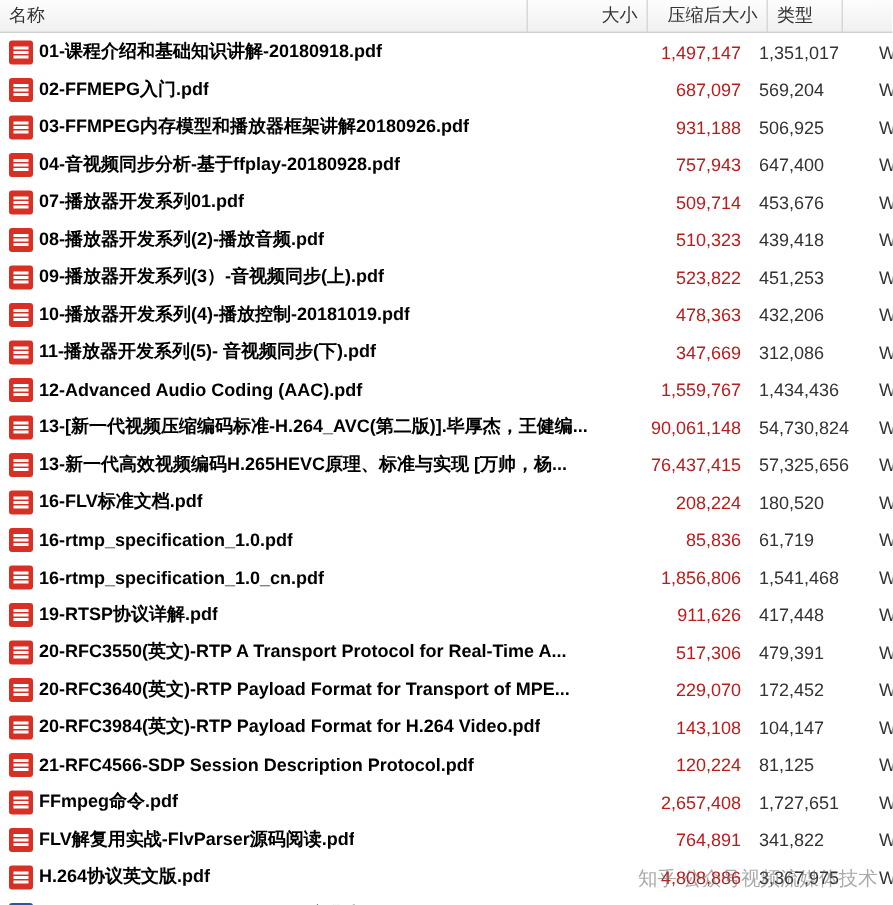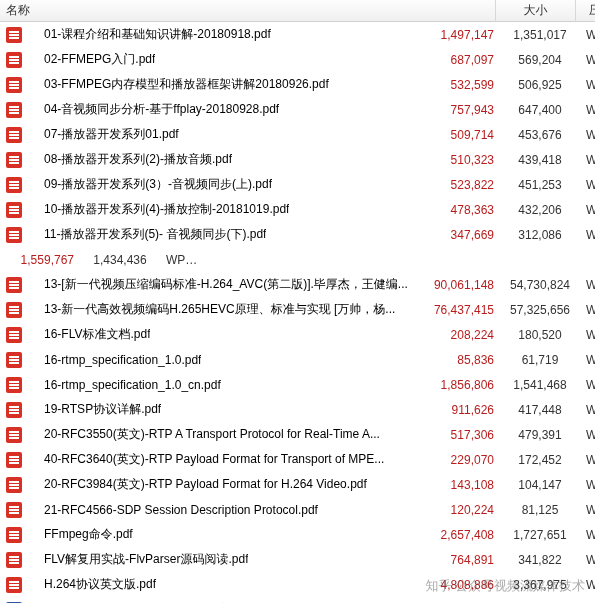--- a/index.html
+++ b/index.html
@@ -23,46 +23,47 @@
     align-items: center;
   }
   .header-cell {
     padding: 3px 6px;
     border-right: 1px solid #d8d8d8;
     font-size: 12px;
     color: #333;
     overflow: hidden;
     white-space: nowrap;
   }
-  .col-name { width: 496px; flex-shrink:0; }
-  .col-size { width: 80px; text-align: center; flex-shrink:0;}
+  .col-name { width: 352px; flex-shrink:0; }
+  .col-size { width: 80px; text-align: right; flex-shrink:0;}
   .col-csize { width: 80px; text-align: right; flex-shrink:0;}
   .col-type { width: 50px; flex-shrink:0; padding-left:6px;}
   .rows { }
   .row {
     display: flex;
     height: 25px;
     align-items: center;
     border-bottom: 0px solid #eee;
   }
   .cell {
     padding: 2px 6px;
     overflow: hidden;
     white-space: nowrap;
     text-overflow: ellipsis;
   }
   .name-cell {
     width: 420px;
     display: flex;
     align-items: center;
-    gap: 22px;
+    gap: 4px;
     flex-shrink:0;
+    font-weight:bold;
   }
   .size-cell { width: 80px; text-align: right; flex-shrink:0; color:#b91c1c;}
-  .csize-cell { width: 80px; text-align: center; flex-shrink:0; color:#333;}
+  .csize-cell { width: 80px; text-align: left; flex-shrink:0; color:#333;}
   .type-cell { width: 50px; flex-shrink:0; padding-left:6px; color:#333;}
   .icon {
     width: 16px;
     height: 16px;
     flex-shrink: 0;
     display: inline-flex;
     align-items: center;
     justify-content: center;
   }
   .icon-pdf {
@@ -129,21 +130,21 @@
         </div>
         <div class="cell size-cell">687,097</div>
         <div class="cell csize-cell">569,204</div>
         <div class="cell type-cell">WPS P</div>
       </div>
       <div class="row">
         <div class="cell name-cell">
           <span class="icon icon-pdf"></span>
           <span class="filename">03-FFMPEG内存模型和播放器框架讲解20180926.pdf</span>
         </div>
-        <div class="cell size-cell">532,599</div>
+        <div class="cell size-cell">931,188</div>
         <div class="cell csize-cell">506,925</div>
         <div class="cell type-cell">WPS P</div>
       </div>
       <div class="row">
         <div class="cell name-cell">
           <span class="icon icon-pdf"></span>
           <span class="filename">04-音视频同步分析-基于ffplay-20180928.pdf</span>
         </div>
         <div class="cell size-cell">757,943</div>
         <div class="cell csize-cell">647,400</div>
@@ -188,20 +189,24 @@
       <div class="row">
         <div class="cell name-cell">
           <span class="icon icon-pdf"></span>
           <span class="filename">11-播放器开发系列(5)- 音视频同步(下).pdf</span>
         </div>
         <div class="cell size-cell">347,669</div>
         <div class="cell csize-cell">312,086</div>
         <div class="cell type-cell">WPS P</div>
       </div>
       <div class="row">
+        <div class="cell name-cell">
+          <span class="icon icon-pdf"></span>
+          <span class="filename">12-Advanced Audio Coding (AAC).pdf</span>
+        </div>
         <div class="cell size-cell">1,559,767</div>
         <div class="cell csize-cell">1,434,436</div>
         <div class="cell type-cell">WPS P</div>
       </div>
       <div class="row">
         <div class="cell name-cell">
           <span class="icon icon-pdf"></span>
           <span class="filename">13-[新一代视频压缩编码标准-H.264_AVC(第二版)].毕厚杰，王健编...</span>
         </div>
         <div class="cell size-cell">90,061,148</div>
@@ -258,21 +263,21 @@
           <span class="icon icon-pdf"></span>
           <span class="filename">20-RFC3550(英文)-RTP A Transport Protocol for Real-Time A...</span>
         </div>
         <div class="cell size-cell">517,306</div>
         <div class="cell csize-cell">479,391</div>
         <div class="cell type-cell">WPS P</div>
       </div>
       <div class="row">
         <div class="cell name-cell">
           <span class="icon icon-pdf"></span>
-          <span class="filename">40-RFC3640(英文)-RTP Payload Format for Transport of MPE...</span>
+          <span class="filename">20-RFC3640(英文)-RTP Payload Format for Transport of MPE...</span>
         </div>
         <div class="cell size-cell">229,070</div>
         <div class="cell csize-cell">172,452</div>
         <div class="cell type-cell">WPS P</div>
       </div>
       <div class="row">
         <div class="cell name-cell">
           <span class="icon icon-pdf"></span>
           <span class="filename">20-RFC3984(英文)-RTP Payload Format for H.264 Video.pdf</span>
         </div>

